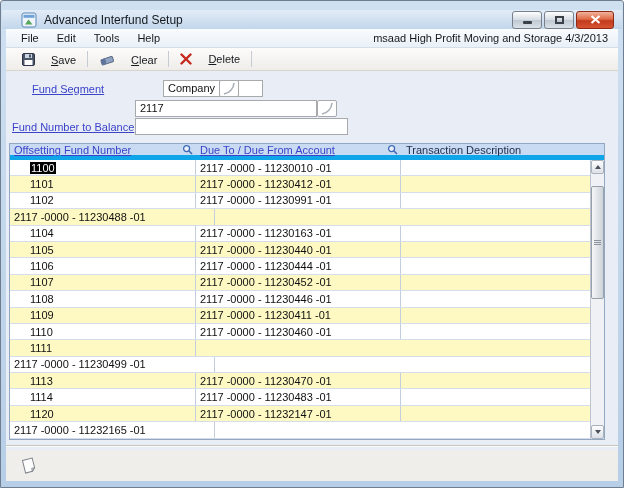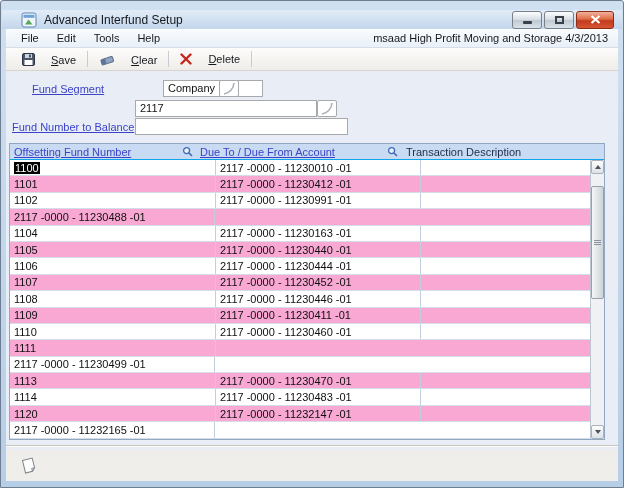--- a/index.html
+++ b/index.html
@@ -45,34 +45,34 @@
   .prompt { position:absolute; color:#3b43c8; text-decoration:underline; }
   .field { position:absolute; height:17px; background:#fff; border:1px solid #a7a9ac;
     padding:1px 4px 0 4px; color:#111; }
   .exp-btn { position:absolute; height:17px; width:20px; background:#fff;
     border:1px solid #a7a9ac; border-radius:2px; display:flex; align-items:center; justify-content:center; }
 
   
   .grid-wrap { margin-left:3px; width:596px; flex:0 0 297px;
     border:1px solid #92a7c2; background:#fff; }
   .g-header { height:16px; display:flex; align-items:center;
-    background:#c9dbf3; border-bottom:1px solid #0ea5e9; }
+    background:#c9dbf3; border-bottom:5px solid #0ea5e9; }
   .g-header .hc { display:flex; align-items:center; height:100%; }
   .hc.c1 { width:186px; } .hc.c2 { width:205px; } .hc.c3 { flex:1; }
   .hlink { color:#3b43c8; text-decoration:underline; padding-left:4px; white-space:nowrap; }
   .hplain { color:#1b2a4a; padding-left:5px; white-space:nowrap; }
   .mag-btn { margin-left:auto; margin-right:1px; width:14px; height:14px;
     display:flex; align-items:center; justify-content:center; }
 
   .g-body { height:279px; display:flex; }
   .g-rows { width:580px; overflow:hidden; }
   .g-row { height:16.4px; display:flex; border-bottom:1px solid #d4dde9; background:#fff; }
-  .g-row.alt { background:#f9a8d4; }
+  .g-row.alt { background:#fef9c3; }
   .gc { height:100%; display:flex; align-items:center; overflow:hidden; }
-  .gc.c1 { width:206px; border-right:1px solid #c2cedd; padding-left:4px; }
+  .gc.c1 { width:186px; border-right:1px solid #c2cedd; padding-left:20px; }
   .gc.c2 { width:205px; border-right:1px solid #c2cedd; padding-left:4px; }
   .gc.c3 { flex:1; padding-left:4px; }
   .cell-text { white-space:nowrap; color:#101010; }
   .g-row.selected .fund-text { background:#000; color:#fff; padding:0 1px; }
 
   
   .sb { width:14px; background:#f0f1f4; border-left:1px solid #bcc5d0;
     display:flex; flex-direction:column; }
   .sb-btn { height:14px; flex:0 0 14px; background:linear-gradient(#fdfdfd,#dde2e8);
     border:1px solid #a9b1bb; border-radius:2px; display:flex; align-items:center; justify-content:center; }

